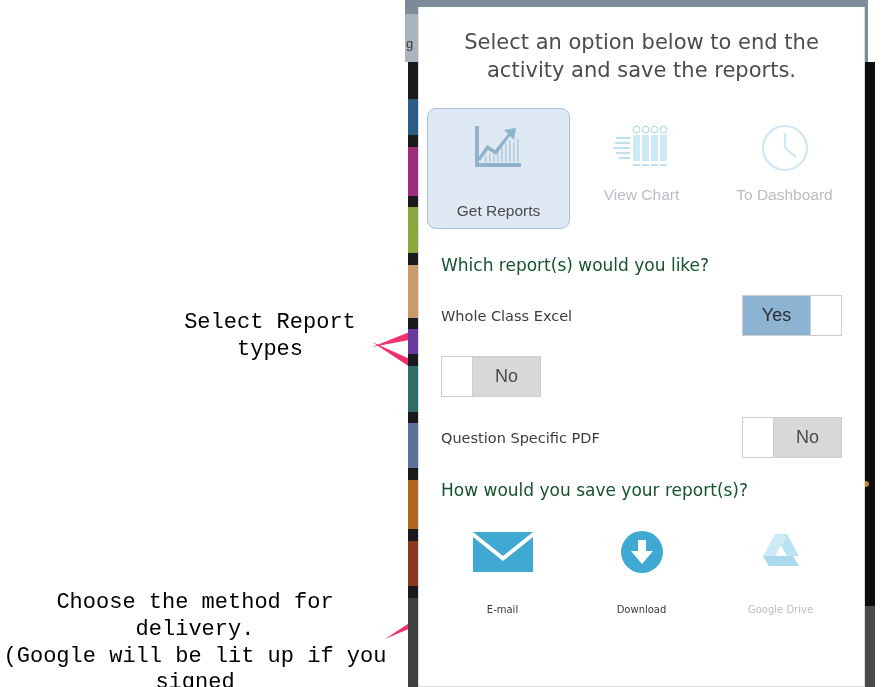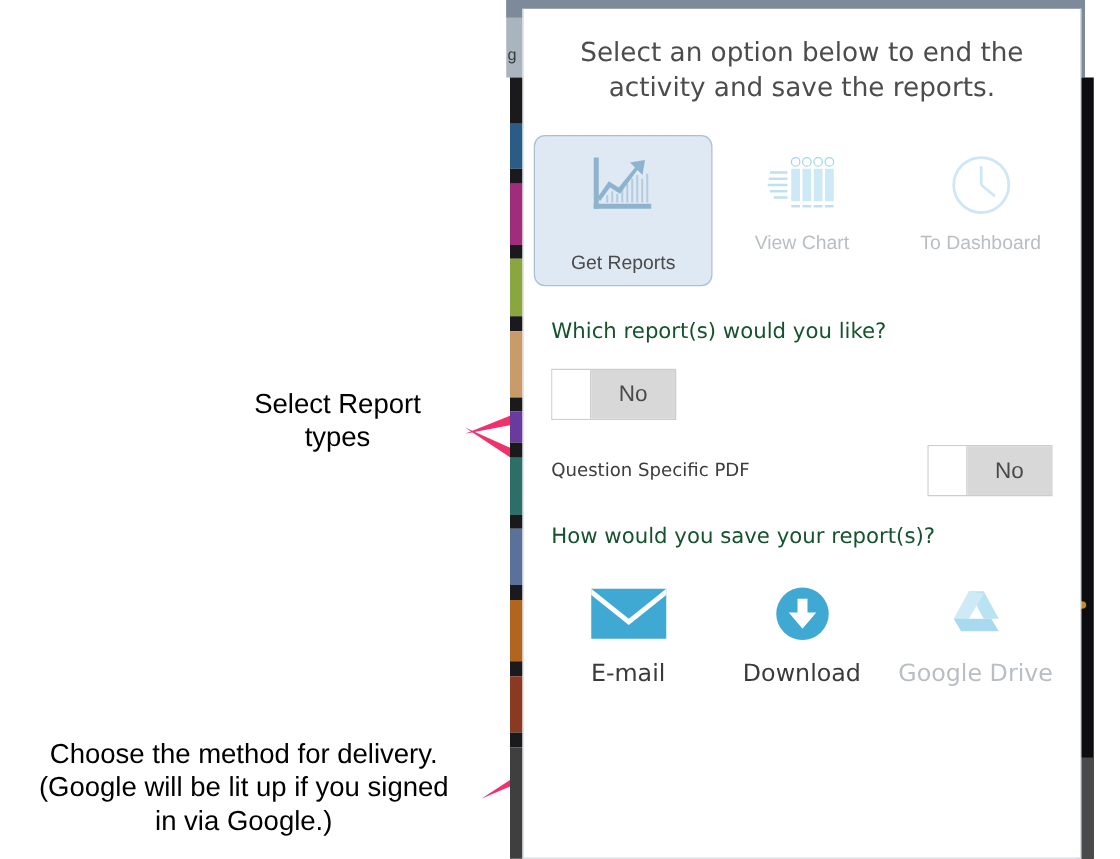--- a/index.html
+++ b/index.html
@@ -8,21 +8,21 @@
     background:#ffffff;
     font-family:"Liberation Sans", sans-serif;
     position:relative;
     overflow:hidden;
   }
 
   
   .annot {
     position:absolute;
     color:#000;
-    font-family:Liberation Sans, sans-serif;
+    font-family:Liberation Mono, monospace;
     text-align:center;
     line-height:1.22;
     white-space:pre-line;
   }
   #annot-select-report-types {
     left:150px; top:310px; width:240px;
     font-size:22px;
   }
   #annot-choose-delivery {
     left:0px; top:590px; width:390px;
@@ -169,22 +169,22 @@
     display:flex;
     margin-top:26px;
     padding:0 14px;
   }
   .method {
     flex:1;
     display:flex; flex-direction:column; align-items:center;
   }
   .method .method-icon { height:52px; display:flex; align-items:center; justify-content:center; }
   .method .method-label {
-    margin-top:11px;
-    font-size:19px;
+    margin-top:26px;
+    font-size:10px;
     color:#3a3a3a;
     font-family:"DejaVu Sans", sans-serif;
   }
   .method.disabled .method-label { color:#b9bec3; }
 </style>
 </head>
 <body>
 
 <div class="annot" id="annot-select-report-types">Select Report
 types</div>
@@ -307,20 +307,27 @@
             <line x1="26" y1="26" x2="26" y2="11" stroke="#cfe7f4" stroke-width="2.2"></line>
             <line x1="26" y1="26" x2="37" y2="35" stroke="#cfe7f4" stroke-width="2.2"></line>
           </svg>
         </span>
         <span class="tile-label">To Dashboard</span>
       </div>
     </div>
 
     <div class="section-q" id="question-reports">Which report(s) would you like?</div>
 
+    <div class="toggle-row">
+      <span class="toggle-label">Whole Class Excel</span>
+      <span class="switch on">
+        <span class="track">Yes</span>
+        <span class="knob"></span>
+      </span>
+    </div>
 
     <div class="toggle-row">
       <span class="switch off">
         <span class="track">No</span>
         <span class="knob"></span>
       </span>
     </div>
 
     <div class="toggle-row">
       <span class="toggle-label">Question Specific PDF</span>

